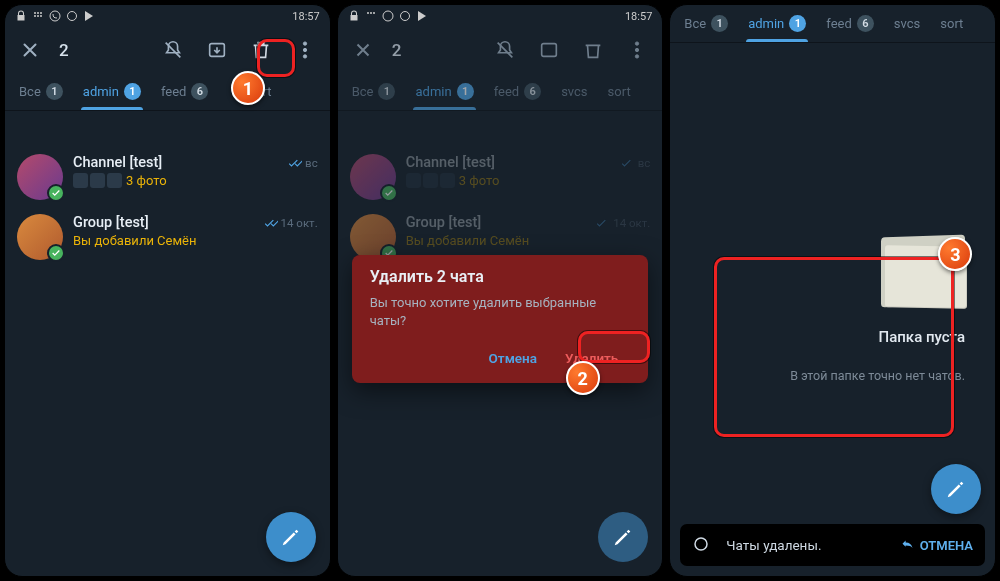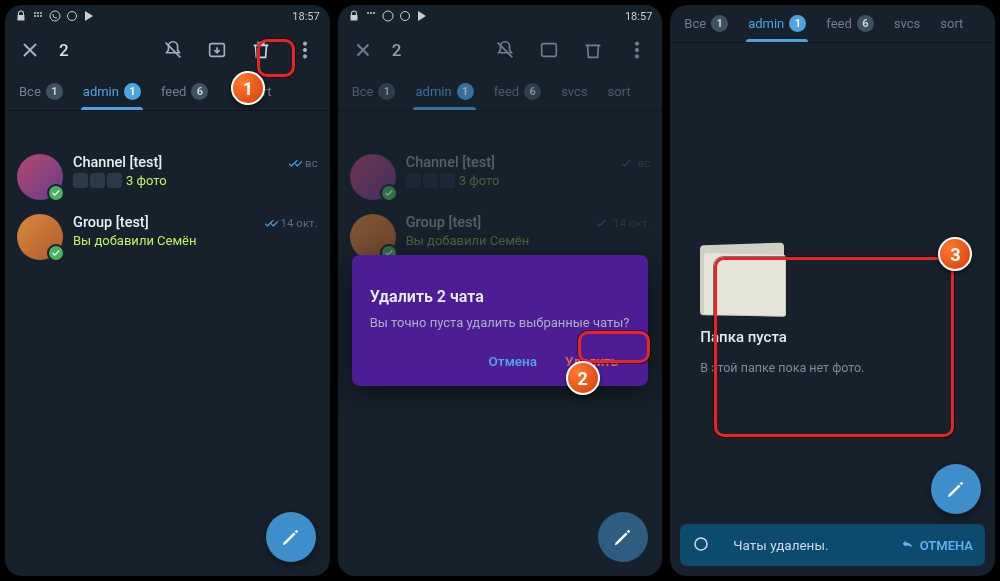--- a/index.html
+++ b/index.html
@@ -24,43 +24,43 @@
   .ava { width:46px; height:46px; border-radius:50%; position:relative; flex:0 0 auto; background:linear-gradient(135deg,#6d4a74,#3a2f54); display:flex; align-items:center; justify-content:center;}
   .ava.c1 { background:linear-gradient(135deg,#b44a6b,#6a3a8f);}
   .ava.c2 { background:linear-gradient(135deg,#d98a3e,#b05a2e);}
   .ava .sel { position:absolute; right:-2px; bottom:-2px; width:18px; height:18px; border-radius:50%; background:#47b35e; border:2px solid #17212b; display:flex; align-items:center; justify-content:center;}
   .ava .sel svg{width:10px;height:10px;fill:#fff;}
   .chat .body { flex:1; min-width:0;}
   .chat .line1 { display:flex; align-items:center; gap:6px;}
   .chat .name { color:#e7eef5; font-size:14.5px; font-weight:500; white-space:nowrap; overflow:hidden; text-overflow:ellipsis;}
   .chat .line1 .rt { margin-left:auto; color:#5a6b7c; font-size:11.5px; display:flex; align-items:center; gap:3px;}
   .chat .line1 .rt svg{width:14px; height:14px; fill:#4fa3e3;}
-  .chat .preview { color:#bef264; font-size:13px; white-space:nowrap; overflow:hidden; text-overflow:ellipsis; margin-top:2px; display:flex; align-items:center; gap:4px;}
+  .chat .preview { color:#eab308; font-size:13px; white-space:nowrap; overflow:hidden; text-overflow:ellipsis; margin-top:2px; display:flex; align-items:center; gap:4px;}
   .chat.dim .name, .chat.dim .preview, .chat.dim .rt { opacity:.55;}
   .thumbs { display:flex; gap:2px;}
   .thumbs span{ width:15px; height:15px; border-radius:3px; background:#2b3a49; display:inline-block;}
   .fab { position:absolute; right:14px; bottom:14px; width:50px; height:50px; border-radius:50%; background:#3d8ecb; display:flex; align-items:center; justify-content:center; box-shadow:0 3px 8px rgba(0,0,0,.4);}
   .fab.dim{ background:#2e5d82; box-shadow:none;}
   .fab svg{ width:22px; height:22px; fill:#fff;}
   .hl { position:absolute; border:3px solid #e22; border-radius:10px; box-shadow:0 0 0 1px rgba(0,0,0,.5);}
   .stepbadge { position:absolute; width:34px; height:34px; border-radius:50%; background:radial-gradient(circle at 30% 30%,#ff7a2e,#d93a0c); border:2px solid #fff; color:#fff; font-weight:700; font-size:18px; display:flex; align-items:center; justify-content:center; box-shadow:0 2px 4px rgba(0,0,0,.5);}
-  .dialog { position:absolute; left:14px; right:14px; top:250px; background:#4c1d95; border-radius:8px; padding:32px 18px 10px; box-shadow:0 8px 24px rgba(0,0,0,.5);}
+  .dialog { position:absolute; left:14px; right:14px; top:250px; background:#7f1d1d; border-radius:8px; padding:12px 18px 10px; box-shadow:0 8px 24px rgba(0,0,0,.5);}
   .dialog .dtitle { color:#e9eff5; font-size:16px; font-weight:600; margin-bottom:8px;}
   .dialog .dtext { color:#a6b2bf; font-size:13px; line-height:1.35;}
   .dialog .dactions { display:flex; justify-content:flex-end; gap:4px; margin-top:14px;}
   .dialog .dbtn { padding:7px 12px; font-size:13.5px; font-weight:600; border-radius:5px;}
   .dbtn.cancel{ color:#4fa3e3;}
   .dbtn.del{ color:#ee5c5c;}
-  .emptyarea { flex:1; display:flex; flex-direction:column; align-items:flex-start; justify-content:center; gap:14px; padding:0 30px; }
+  .emptyarea { flex:1; display:flex; flex-direction:column; align-items:flex-end; justify-content:center; gap:22px; padding:0 30px; }
   .folder { width:84px; height:70px; position:relative;}
   .folder .back{position:absolute; inset:0; background:#cfd0c4; border-radius:4px; transform:skewY(-2deg);}
   .folder .front{position:absolute; left:4px; right:-2px; top:10px; bottom:-2px; background:#e6e5d9; border-radius:3px; transform:skewY(1deg); box-shadow:-1px -1px 0 rgba(0,0,0,.1) inset;}
   .etitle{ color:#e2e9f0; font-size:15px; font-weight:500;}
   .esub{ color:#7d8a97; font-size:12.5px; text-align:center;}
-  .snackbar { position:absolute; left:10px; right:10px; bottom:10px; height:42px; background:#0c4a6e; border-radius:7px; display:flex; align-items:center; padding:0 12px; gap:23px; color:#cfd9e3; font-size:13.5px;}
+  .snackbar { position:absolute; left:10px; right:10px; bottom:10px; height:42px; background:#000000; border-radius:7px; display:flex; align-items:center; padding:0 12px; gap:16px; color:#cfd9e3; font-size:13.5px;}
   .snackbar .sicon svg{width:18px;height:18px; stroke:#cfd9e3; fill:none; stroke-width:2;}
   .snackbar .undo{ margin-left:auto; color:#5fb0ee; font-weight:600; font-size:13px; display:flex; align-items:center; gap:5px;}
   .snackbar .undo svg{width:15px;height:15px;fill:#5fb0ee;}
   .content{flex:1; position:relative;}
 </style>
 </head>
 <body>
 
 <div class="phone">
   <div class="statusbar">
@@ -338,21 +338,21 @@
 
   <div class="content"></div>
   <div class="fab dim">
       <svg viewBox="0 0 24 24">
         <path d="M3 21l3-1 11-11-2-2L4 18l-1 3zm13-15l2 2 2-2-2-2-2 2z"></path>
       </svg>
     </div>
 
   <div class="dialog">
     <div class="dtitle">Удалить 2 чата</div>
-    <div class="dtext">Вы точно пуста удалить выбранные чаты?</div>
+    <div class="dtext">Вы точно хотите удалить выбранные чаты?</div>
     <div class="dactions">
       <div class="dbtn cancel">Отмена</div>
       <div class="dbtn del">Удалить</div>
     </div>
   </div>
 
   <div class="hl" style="top:326px; left:240px; width:72px; height:32px;"></div>
   <div class="stepbadge" style="top:356px; left:228px;">2</div>
 </div>
 
@@ -379,21 +379,21 @@
         <span>sort</span>
       </div>
   </div>
 
   <div class="emptyarea">
     <div class="folder">
         <div class="back"></div>
         <div class="front"></div>
       </div>
     <div class="etitle">Папка пуста</div>
-    <div class="esub">В этой папке пока нет фото.</div>
+    <div class="esub">В этой папке точно нет чатов.</div>
   </div>
 
   <div class="fab" style="bottom:62px;">
       <svg viewBox="0 0 24 24">
         <path d="M3 21l3-1 11-11-2-2L4 18l-1 3zm13-15l2 2 2-2-2-2-2 2z"></path>
       </svg>
     </div>
 
   <div class="snackbar">
     <span class="sicon"><svg viewBox="0 0 24 24">

